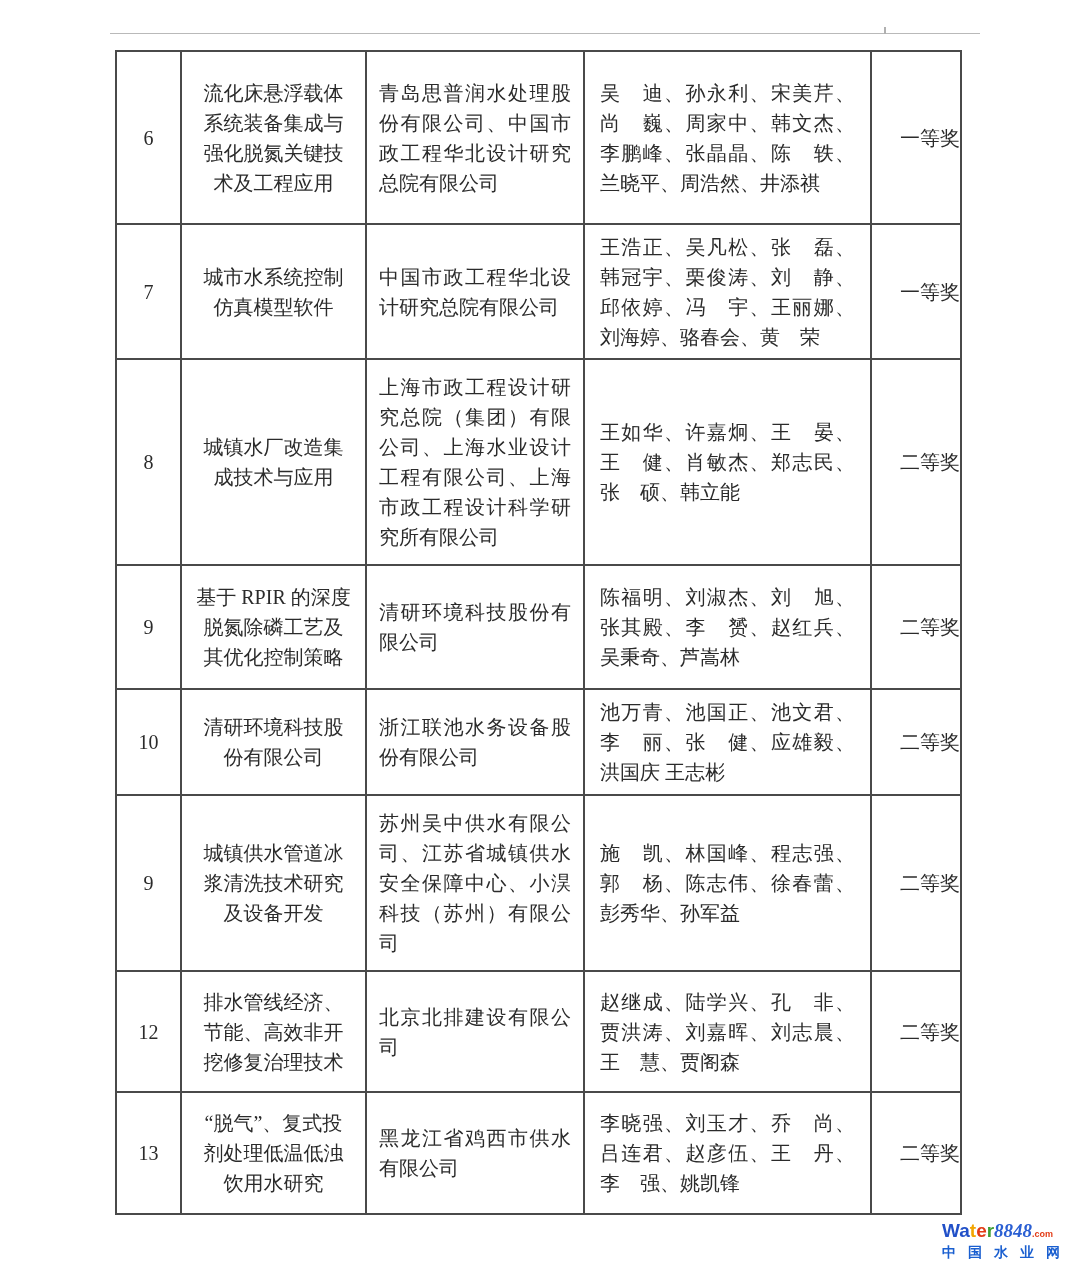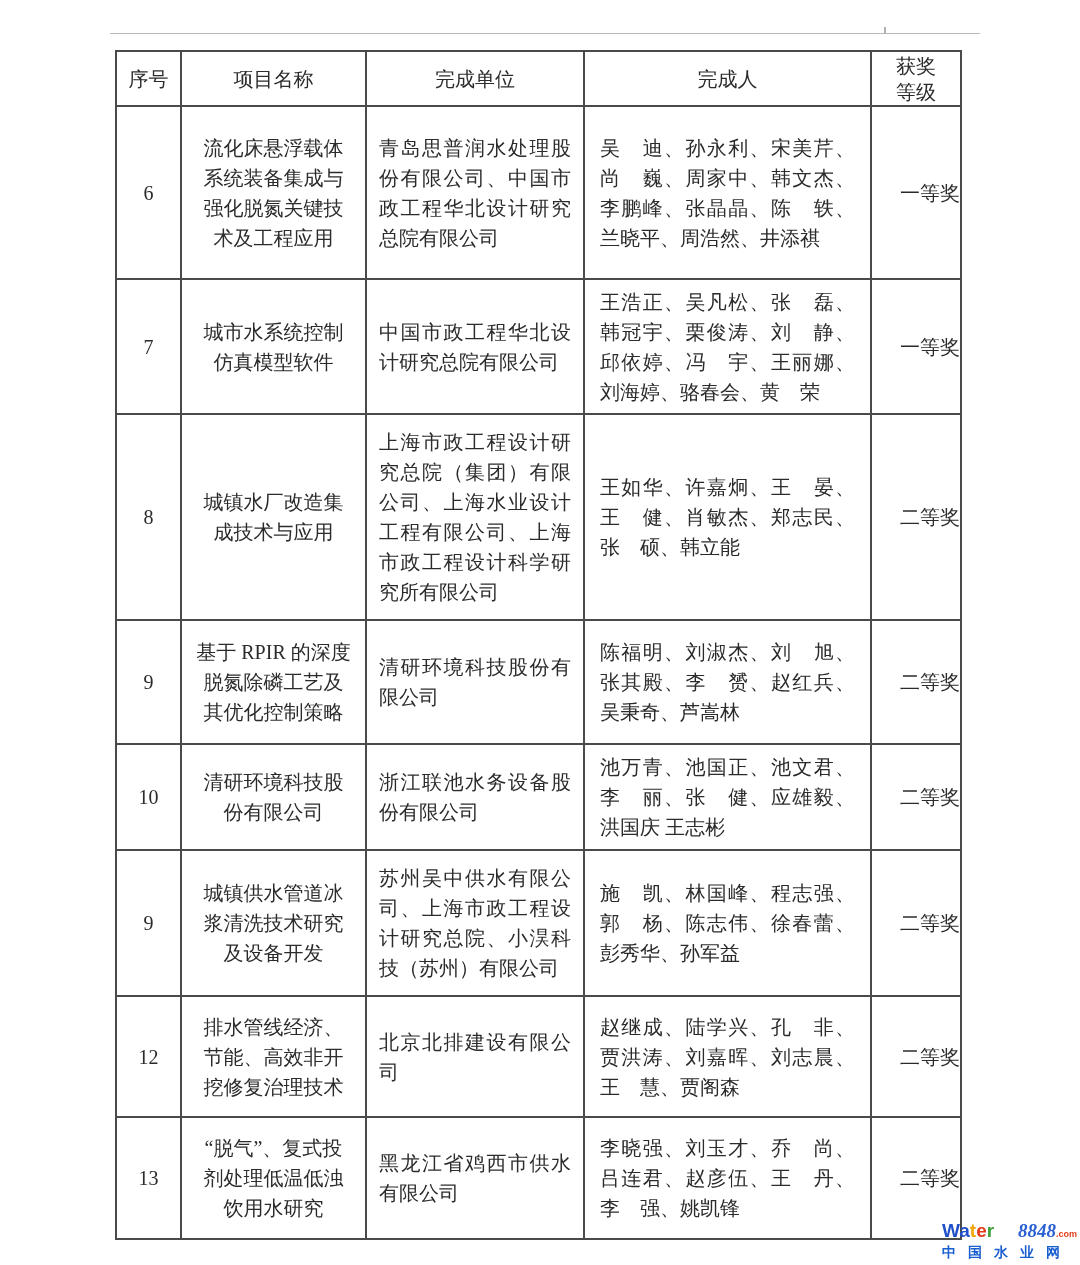--- a/index.html
+++ b/index.html
@@ -92,21 +92,20 @@
   .wm-wa { color: #2150c8; margin-top: 32px; }
   .wm-t  { color: #f2a500; }
   .wm-e  { color: #e23b16; }
   .wm-r  { color: #3f9f35; }
   .wm-num {
     font-family: "Liberation Serif", "DejaVu Serif", serif;
     font-style: italic;
     font-weight: bold;
     font-size: 19px;
     color: #2a5fd3;
-    margin-left: 24px;
   }
   .wm-tld {
     font-size: 9px;
     font-weight: bold;
     color: #e23b16;
     margin-top: 12px;
   }
   .wm-subtitle {
     margin-top: 5px;
     font-weight: bold;
@@ -126,28 +125,20 @@
 
   <table class="award-table">
     <colgroup>
       <col class="col-index">
       <col class="col-proj">
       <col class="col-unit">
       <col class="col-people">
       <col class="col-award">
     </colgroup>
     <tbody>
-      <tr class="hdr">
-        <th>序号</th>
-        <th>项目名称</th>
-        <th>完成单位</th>
-        <th>完成人</th>
-        <th class="award-hdr">获奖
-等级</th>
-      </tr>
 
       <tr class="r6">
         <td class="c-index">6</td>
         <td class="c-proj">流化床悬浮载体系统装备集成与强化脱氮关键技术及工程应用</td>
         <td class="c-unit">青岛思普润水处理股份有限公司、中国市政工程华北设计研究总院有限公司</td>
         <td class="c-people">吴　迪、孙永利、宋美芹、尚　巍、周家中、韩文杰、李鹏峰、张晶晶、陈　轶、兰晓平、周浩然、井添祺</td>
         <td class="c-award">一等奖</td>
       </tr>
 
       <tr class="r7">
@@ -178,21 +169,21 @@
         <td class="c-index">10</td>
         <td class="c-proj">清研环境科技股份有限公司</td>
         <td class="c-unit">浙江联池水务设备股份有限公司</td>
         <td class="c-people">池万青、池国正、池文君、李　丽、张　健、应雄毅、洪国庆 王志彬</td>
         <td class="c-award">二等奖</td>
       </tr>
 
       <tr class="r11">
         <td class="c-index">9</td>
         <td class="c-proj">城镇供水管道冰浆清洗技术研究及设备开发</td>
-        <td class="c-unit">苏州吴中供水有限公司、上海市政工程设计研究总院、小淏科技（苏州）有限公司</td>
+        <td class="c-unit">苏州吴中供水有限公司、江苏省城镇供水安全保障中心、小淏科技（苏州）有限公司</td>
         <td class="c-people">施　凯、林国峰、程志强、郭　杨、陈志伟、徐春蕾、彭秀华、孙军益</td>
         <td class="c-award">二等奖</td>
       </tr>
 
       <tr class="r12">
         <td class="c-index">12</td>
         <td class="c-proj">排水管线经济、节能、高效非开挖修复治理技术</td>
         <td class="c-unit">北京北排建设有限公司</td>
         <td class="c-people">赵继成、陆学兴、孔　非、贾洪涛、刘嘉晖、刘志晨、王　慧、贾阁森</td>
         <td class="c-award">二等奖</td>

